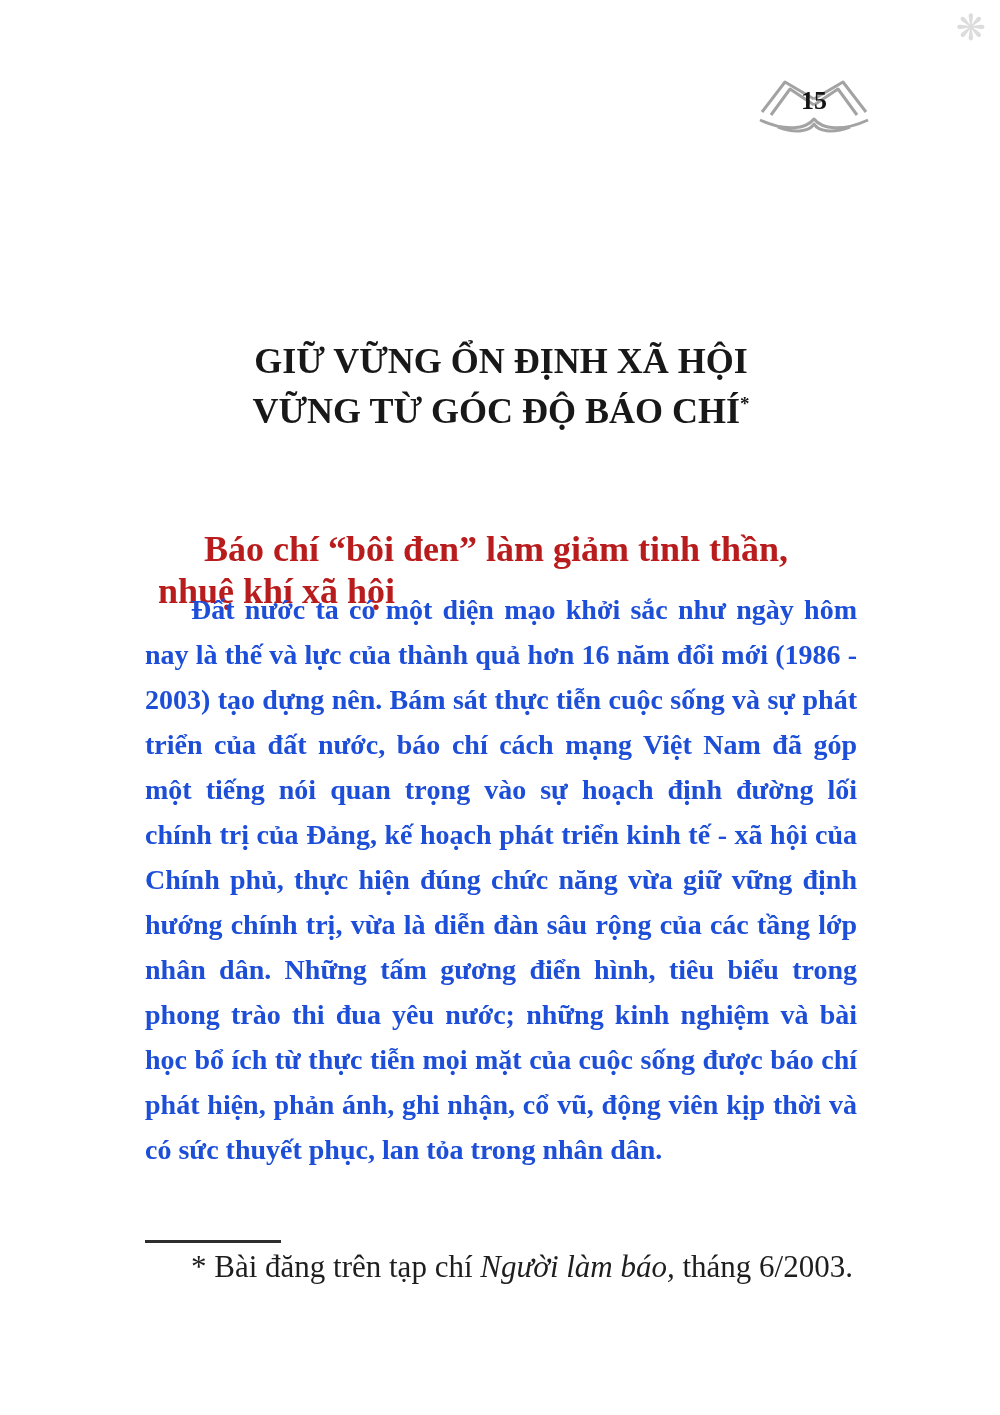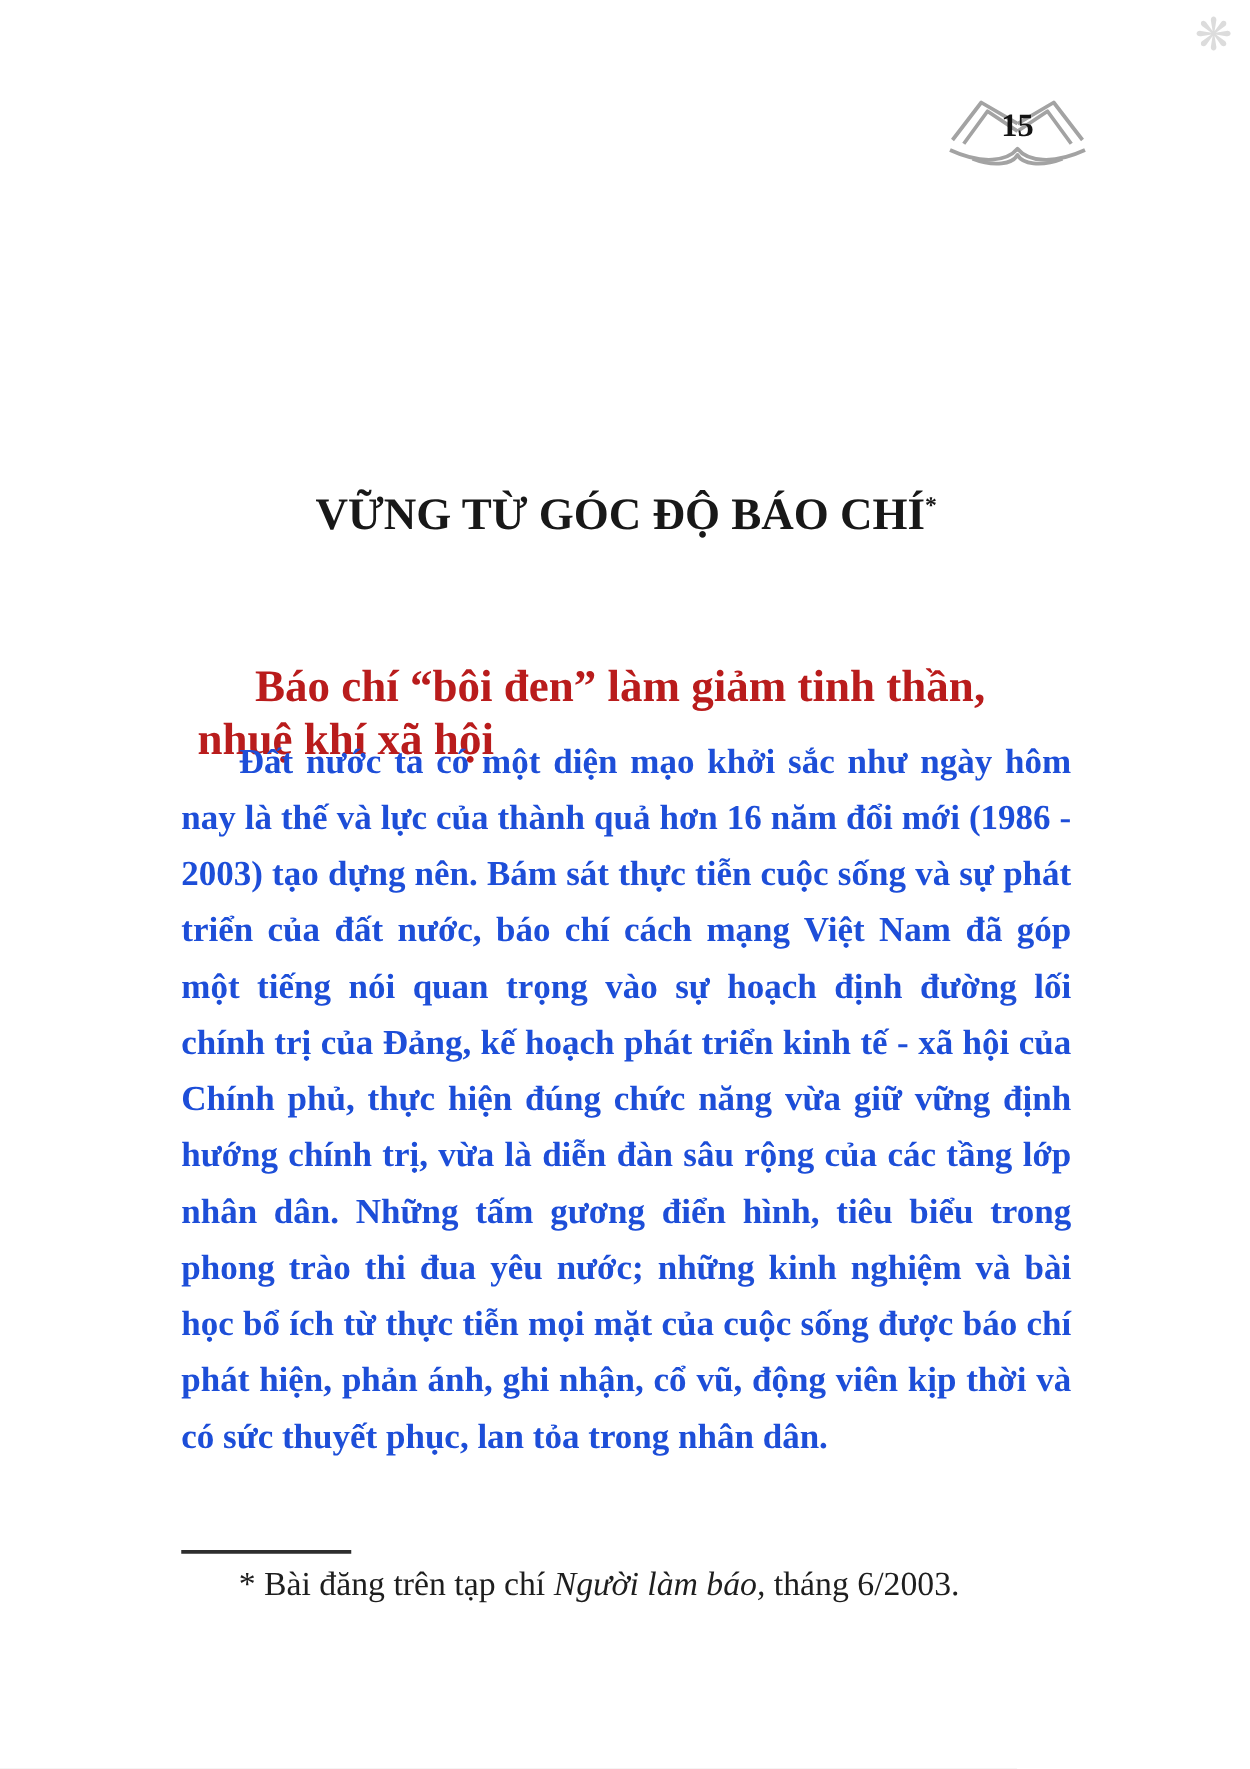--- a/index.html
+++ b/index.html
@@ -99,21 +99,21 @@
     left: 145px;
     width: 712px;
   }
   .footnote-rule {
     width: 136px;
     height: 0;
     border-top: 3px solid #2e2e2e;
   }
   .footnote-text {
     margin: 8px 0 0 0;
-    font-size: 27px;
+    font-size: 31px;
     line-height: 32px;
     text-indent: 46px;
     color: #1e1e1e;
   }
   .footnote-text em { font-style: italic; }
 </style>
 </head>
 <body>
 
 <div class="page">
@@ -126,21 +126,21 @@
       <path d="M114 40 L91 10 L62 27" fill="#ffffff"></path>
       <path d="M19 43 L38 17 L62 33" fill="#ffffff"></path>
       <path d="M105 43 L86 17 L62 33" fill="#ffffff"></path>
       <path d="M8 48 C34 60 54 57 62 47 C70 57 90 60 116 48"></path>
       <path d="M26 55 C44 62 58 59 62 52 C66 59 80 62 98 55"></path>
     </svg>
     <span class="page-num">15</span>
   </div>
 
   <h1 class="title">
-    <br>
+    <span>GIỮ VỮNG ỔN ĐỊNH XÃ HỘI</span><br>
     <span>VỮNG TỪ GÓC ĐỘ BÁO CHÍ</span><sup>*</sup>
   </h1>
 
   <h2 class="subheading">Báo chí “bôi đen” làm giảm tinh thần, nhuệ khí xã hội</h2>
 
   <div class="body-text">
     <p>Đất nước ta có một diện mạo khởi sắc như ngày hôm nay là thế và lực của thành quả hơn 16 năm đổi mới (1986 - 2003) tạo dựng nên. Bám sát thực tiễn cuộc sống và sự phát triển của đất nước, báo chí cách mạng Việt Nam đã góp một tiếng nói quan trọng vào sự hoạch định đường lối chính trị của Đảng, kế hoạch phát triển kinh tế - xã hội của Chính phủ, thực hiện đúng chức năng vừa giữ vững định hướng chính trị, vừa là diễn đàn sâu rộng của các tầng lớp nhân dân. Những tấm gương điển hình, tiêu biểu trong phong trào thi đua yêu nước; những kinh nghiệm và bài học bổ ích từ thực tiễn mọi mặt của cuộc sống được báo chí phát hiện, phản ánh, ghi nhận, cổ vũ, động viên kịp thời và có sức thuyết phục, lan tỏa trong nhân dân.</p>
   </div>
 
   <div class="footnote">

